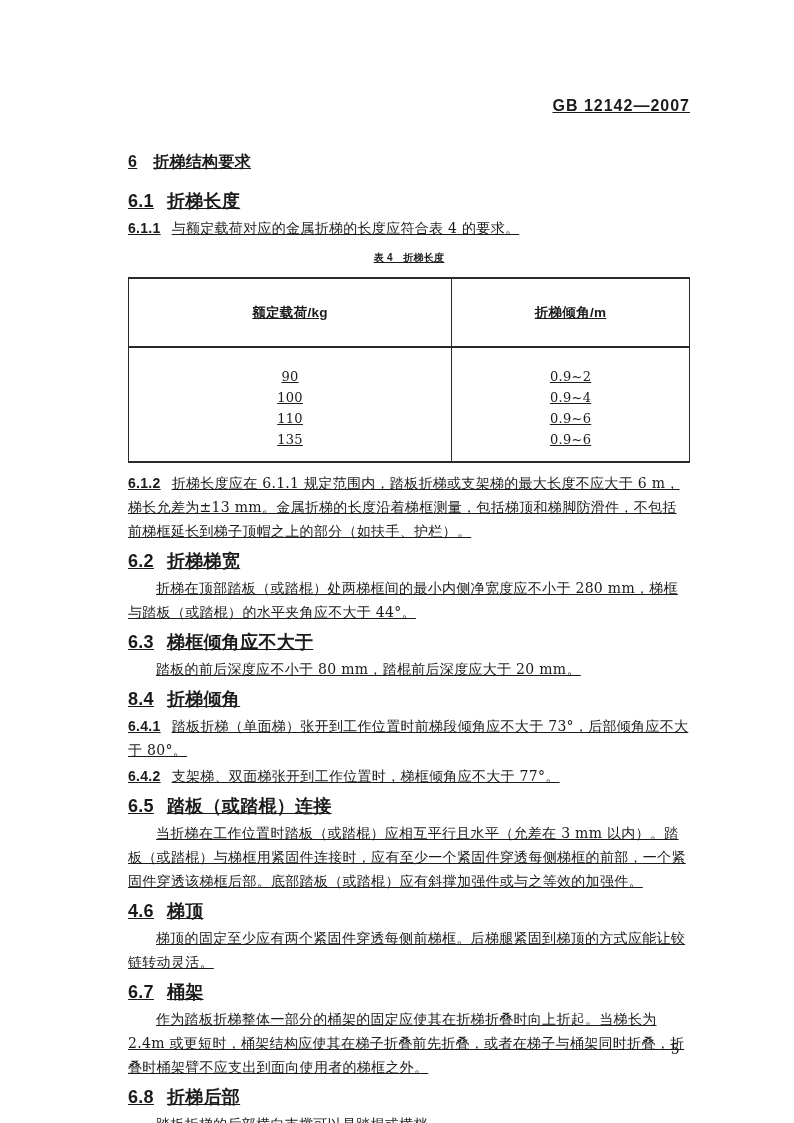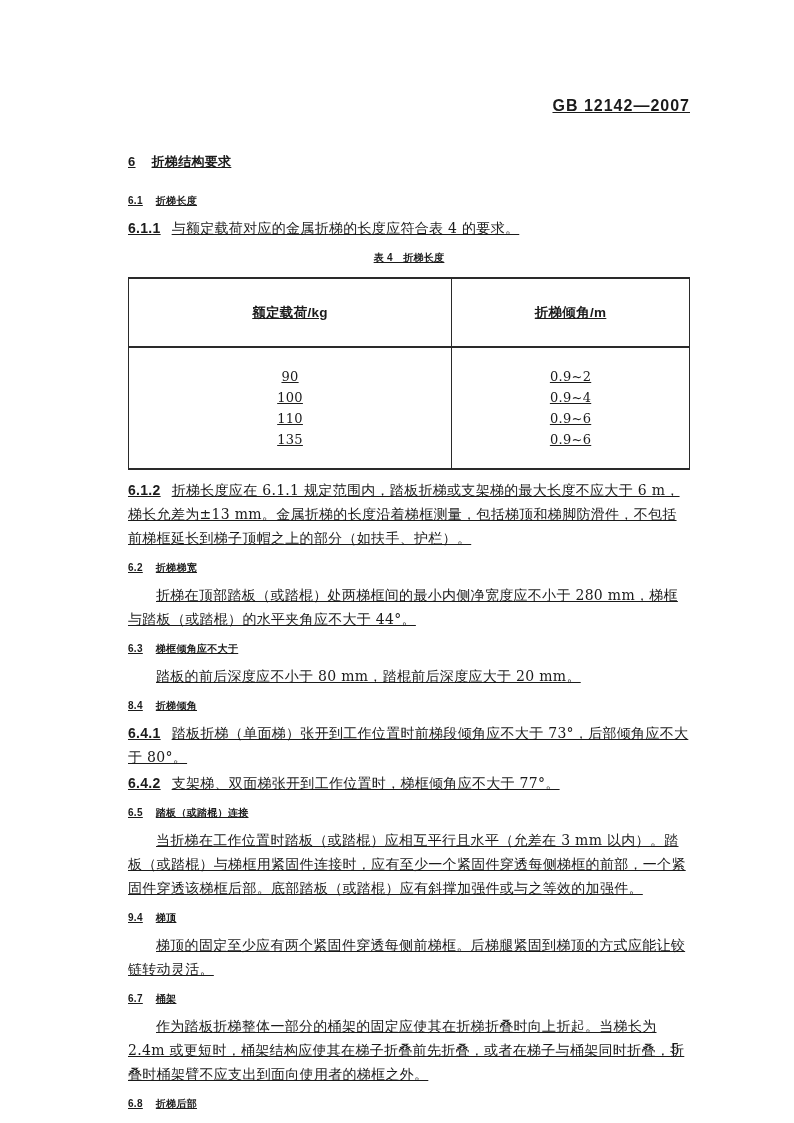--- a/index.html
+++ b/index.html
@@ -23,28 +23,28 @@
     text-align: right;
     font-family: "Liberation Sans", sans-serif;
     font-weight: 700;
     font-size: 16px;
     letter-spacing: 1px;
     margin: 0 0 32px 0;
   }
   .h1 {
     font-family: "Liberation Sans", sans-serif;
     font-weight: 700;
-    font-size: 13px;
+    font-size: 16px;
     margin: 0 0 15px 0;
   }
   .h1 .num { margin-right: 16px; }
   .h2 {
     font-family: "Liberation Sans", sans-serif;
     font-weight: 700;
-    font-size: 10px;
+    font-size: 18px;
     margin: 6px 0 3px 0;
   }
   .h2 .num { margin-right: 13px; }
   p.clause { margin: 2px 0; }
   p.clause .cnum {
     font-family: "Liberation Sans", sans-serif;
     font-weight: 700;
     margin-right: 11px;
   }
   p.body { margin: 2px 0; }
@@ -76,21 +76,21 @@
     padding: 18px;
   }
   table.gb-table td {
     font-size: 13px;
     line-height: 21px;
     text-align: center;
     vertical-align: middle;
     padding: 0;
   }
   table.gb-table tbody tr:first-child td { padding-top: 18px; }
-  table.gb-table tbody tr:last-child td { padding-bottom: 18px; }
+  table.gb-table tbody tr:last-child td { padding-bottom: 11px; }
   table.gb-table th:first-child,
   table.gb-table td:first-child { border-right: 1px solid #2a2a2a; width: 51%; }
   .page-number {
     position: absolute;
     right: 86px;
     bottom: 62px;
     font-size: 14px;
   }
 </style>
 </head>
@@ -164,21 +164,21 @@
   <p class="clause">
     <span class="cnum">6.4.2</span><span>支架梯、双面梯张开到工作位置时，梯框倾角应不大于 77°。</span>
   </p>
 
   <div class="h2">
     <span class="num">6.5</span><span>踏板（或踏棍）连接</span>
   </div>
   <p class="body indent">当折梯在工作位置时踏板（或踏棍）应相互平行且水平（允差在 3 mm 以内）。踏板（或踏棍）与梯框用紧固件连接时，应有至少一个紧固件穿透每侧梯框的前部，一个紧固件穿透该梯框后部。底部踏板（或踏棍）应有斜撑加强件或与之等效的加强件。</p>
 
   <div class="h2">
-    <span class="num">9.4</span><span>梯顶</span>
+    <span class="num">4.6</span><span>梯顶</span>
   </div>
   <p class="body indent">梯顶的固定至少应有两个紧固件穿透每侧前梯框。后梯腿紧固到梯顶的方式应能让铰链转动灵活。</p>
 
   <div class="h2">
     <span class="num">6.7</span><span>桶架</span>
   </div>
   <p class="body indent">作为踏板折梯整体一部分的桶架的固定应使其在折梯折叠时向上折起。当梯长为 2.4m 或更短时，桶架结构应使其在梯子折叠前先折叠，或者在梯子与桶架同时折叠，折叠时桶架臂不应支出到面向使用者的梯框之外。</p>
 
   <div class="h2">
     <span class="num">6.8</span><span>折梯后部</span>

